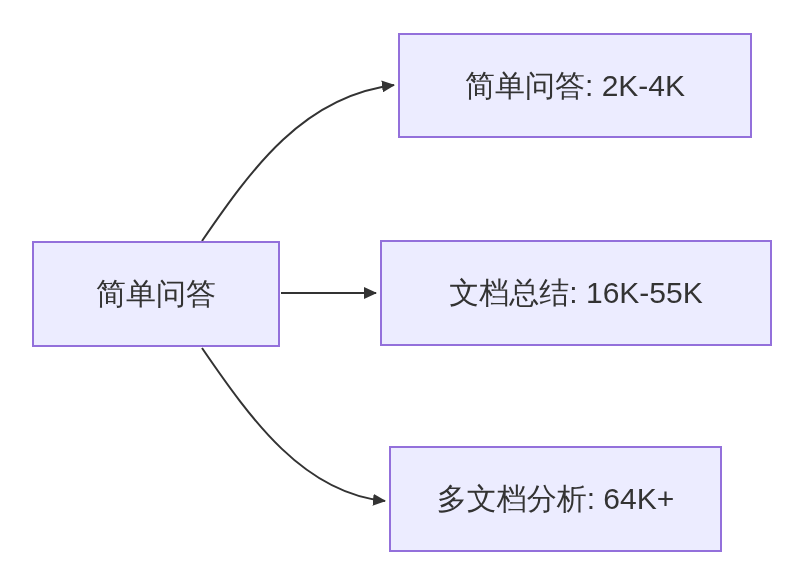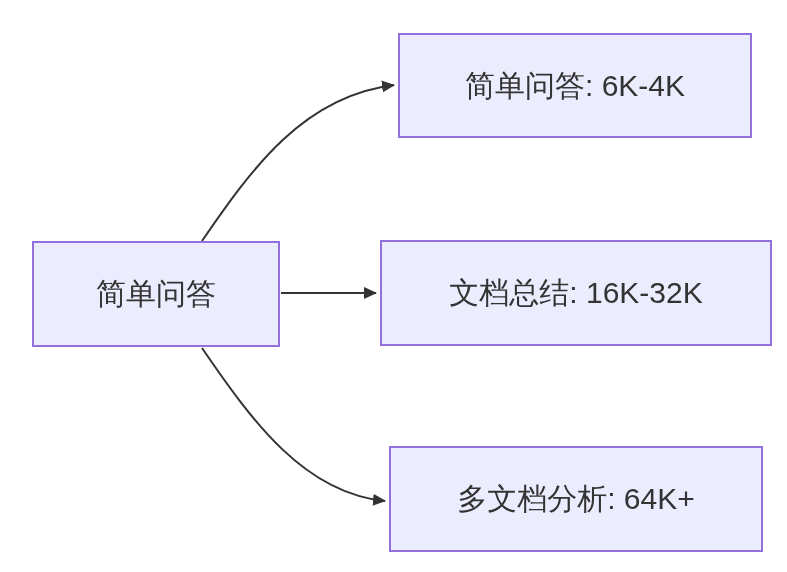--- a/index.html
+++ b/index.html
@@ -45,21 +45,21 @@
     justify-content: center;
     color: var(--text);
     font-size: 30px;
     line-height: 1.2;
     white-space: nowrap;
     text-align: center;
   }
   .node-root        { left: 32px;  top: 241px; width: 248px; height: 106px; }
   .node-simple-qa   { left: 398px; top: 33px;  width: 354px; height: 105px; }
   .node-doc-summary { left: 380px; top: 240px; width: 392px; height: 106px; }
-  .node-multi-doc   { left: 389px; top: 446px; width: 374px; height: 106px; }
+  .node-multi-doc   { left: 389px; top: 446px; width: 333px; height: 106px; }
 </style>
 </head>
 <body>
 
 <div class="canvas">
 
   <svg class="edges" viewBox="0 0 787 572" xmlns="http://www.w3.org/2000/svg">
     <defs>
       <marker id="arrow" viewBox="0 0 13 12" markerWidth="13" markerHeight="12" refX="12" refY="6" orient="auto" markerUnits="userSpaceOnUse">
         <path class="arrowhead" d="M0,0 L13,6 L0,12 Z"></path>
@@ -68,24 +68,24 @@
     <path class="edge" d="M202,241 C252,168 304,96 394,85" marker-end="url(#arrow)"></path>
     <path class="edge" d="M281,293 L376,293" marker-end="url(#arrow)"></path>
     <path class="edge" d="M202,348 C252,421 304,493 385,501" marker-end="url(#arrow)"></path>
   </svg>
 
   <div class="node node-root">
     <span>简单问答</span>
   </div>
 
   <div class="node node-simple-qa">
-    <span>简单问答: 6K-4K</span>
+    <span>简单问答: 2K-4K</span>
   </div>
 
   <div class="node node-doc-summary">
-    <span>文档总结: 16K-32K</span>
+    <span>文档总结: 16K-55K</span>
   </div>
 
   <div class="node node-multi-doc">
     <span>多文档分析: 64K+</span>
   </div>
 
 </div>
 
 </body></html>

